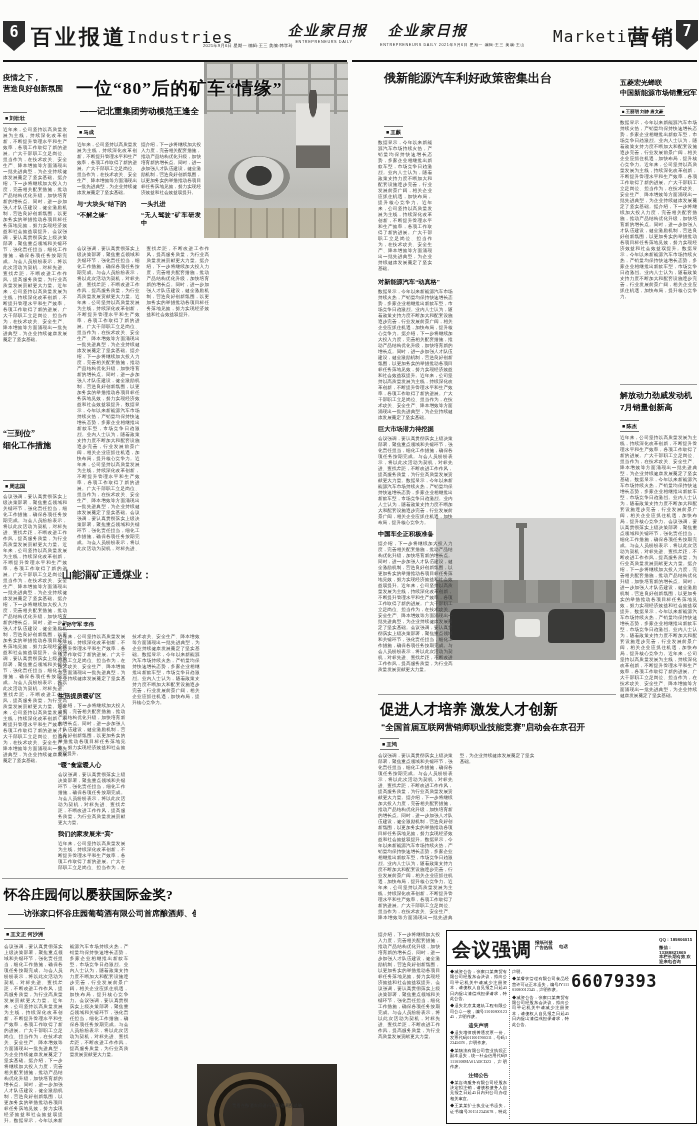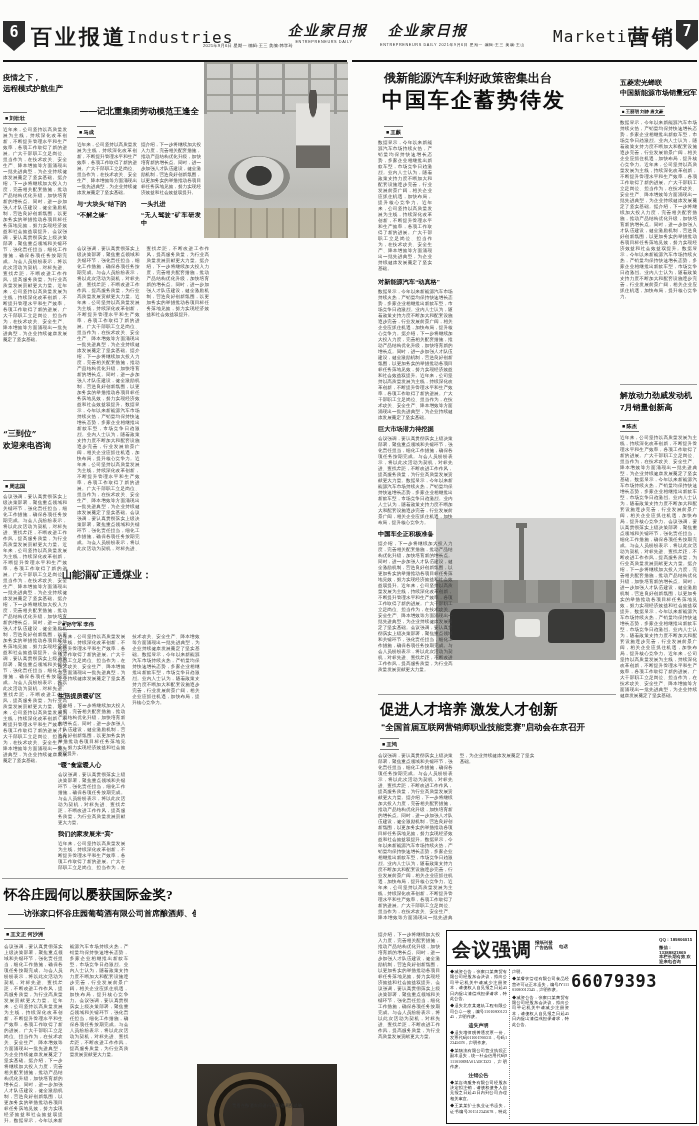--- a/index.html
+++ b/index.html
@@ -79,42 +79,43 @@
   <div class="abs sec-en" style="left:127px;top:28px;">Industries</div>
   <div class="abs dateline" style="left:203px;top:43px;width:100px;">2021年9月6日 星期一  编辑:王三  美编:韩学玲</div>
   <div class="abs" style="left:280px;top:22px;text-align:center;">
     <div class="masthead">企业家日报</div>
     <div class="masthead-sub">ENTREPRENEURS DAILY</div>
   </div>
   <div class="abs hrule" style="left:3px;top:60px;width:344px;"></div>
 
   <div class="abs hl" style="left:3px;top:72px;width:66px;font-size:7.5px;line-height:11px;font-family:'Liberation Sans',sans-serif;">
     <span>疫情之下，</span><br>
-    <span>远程模式护航生产</span>
+    <span>营造良好创新氛围</span>
   </div>
   <div class="abs byline" style="left:3px;top:112px;">■ 刘壮壮</div>
   <div class="abs body" style="left:3px;top:127px;width:64px;height:292px;">
     <span>近年来，公司坚持以高质量发展为主线，持续深化改革创新，不断提升管理水平和生产效率，各项工作取得了新的进展。广大干部职工立足岗位、担当作为，在技术攻关、安全生产、降本增效等方面涌现出一批先进典型，为企业持续健康发展奠定了坚实基础。</span><span>据介绍，下一步将继续加大投入力度，完善相关配套措施，推动产品结构优化升级，加快培育新的增长点。同时，进一步加强人才队伍建设，健全激励机制，营造良好创新氛围，以更加务实的举措推动各项目标任务落地见效，努力实现经济效益和社会效益双提升。</span><span>会议强调，要认真贯彻落实上级决策部署，聚焦重点领域和关键环节，强化责任担当，细化工作措施，确保各项任务按期完成。与会人员纷纷表示，将以此次活动为契机，对标先进、查找差距，不断改进工作作风，提高服务质量，为行业高质量发展贡献更大力量。</span><span>近年来，公司坚持以高质量发展为主线，持续深化改革创新，不断提升管理水平和生产效率，各项工作取得了新的进展。广大干部职工立足岗位、担当作为，在技术攻关、安全生产、降本增效等方面涌现出一批先进典型，为企业持续健康发展奠定了坚实基础。</span>
   </div>
 
-  <div class="abs hl" style="left:3px;top:428px;width:66px;font-size:8px;line-height:12px;font-family:Liberation Mono, monospace;">
+  <div class="abs hl" style="left:3px;top:428px;width:66px;font-size:8px;line-height:12px;font-family:Liberation Serif, serif;">
     <span>“三到位”</span><br>
-    <span>欢迎来电咨询</span>
+    <span>细化工作措施</span>
   </div>
   <div class="abs byline" style="left:3px;top:480px;">■ 周志国</div>
   <div class="abs body" style="left:3px;top:494px;width:64px;height:378px;">
     <span>会议强调，要认真贯彻落实上级决策部署，聚焦重点领域和关键环节，强化责任担当，细化工作措施，确保各项任务按期完成。与会人员纷纷表示，将以此次活动为契机，对标先进、查找差距，不断改进工作作风，提高服务质量，为行业高质量发展贡献更大力量。</span><span>近年来，公司坚持以高质量发展为主线，持续深化改革创新，不断提升管理水平和生产效率，各项工作取得了新的进展。广大干部职工立足岗位、担当作为，在技术攻关、安全生产、降本增效等方面涌现出一批先进典型，为企业持续健康发展奠定了坚实基础。</span><span>据介绍，下一步将继续加大投入力度，完善相关配套措施，推动产品结构优化升级，加快培育新的增长点。同时，进一步加强人才队伍建设，健全激励机制，营造良好创新氛围，以更加务实的举措推动各项目标任务落地见效，努力实现经济效益和社会效益双提升。</span><span>会议强调，要认真贯彻落实上级决策部署，聚焦重点领域和关键环节，强化责任担当，细化工作措施，确保各项任务按期完成。与会人员纷纷表示，将以此次活动为契机，对标先进、查找差距，不断改进工作作风，提高服务质量，为行业高质量发展贡献更大力量。</span><span>近年来，公司坚持以高质量发展为主线，持续深化改革创新，不断提升管理水平和生产效率，各项工作取得了新的进展。广大干部职工立足岗位、担当作为，在技术攻关、安全生产、降本增效等方面涌现出一批先进典型，为企业持续健康发展奠定了坚实基础。</span>
   </div>
 
   <div class="abs photo ph-factory" style="left:204px;top:62px;width:144px;height:176px;">
     <div class="beams"></div>
     <div class="ring"></div>
     <div class="worker"></div>
     <div class="pallet"></div>
   </div>
+  <div class="abs hl" style="left:76px;top:76px;font-size:17.5px;letter-spacing:1px;white-space:nowrap;text-shadow:0 0 2px #fff;z-index:2;">一位“80”后的矿车“情缘”</div>
   <div class="abs sub" style="left:80px;top:106px;font-size:8.5px;">——记北重集团劳动模范王逢全</div>
   <div class="abs byline" style="left:77px;top:126px;">■ 马成</div>
   <div class="abs body" style="left:77px;top:142px;width:60px;height:100px;">
     <span>近年来，公司坚持以高质量发展为主线，持续深化改革创新，不断提升管理水平和生产效率，各项工作取得了新的进展。广大干部职工立足岗位、担当作为，在技术攻关、安全生产、降本增效等方面涌现出一批先进典型，为企业持续健康发展奠定了坚实基础。</span>
     <span class="sh">与“大块头”结下的</span>
     <span class="sh" style="margin-top:0;">“不解之缘”</span>
   </div>
   <div class="abs body" style="left:141px;top:142px;width:60px;height:100px;">
     <span>据介绍，下一步将继续加大投入力度，完善相关配套措施，推动产品结构优化升级，加快培育新的增长点。同时，进一步加强人才队伍建设，健全激励机制，营造良好创新氛围，以更加务实的举措推动各项目标任务落地见效，努力实现经济效益和社会效益双提升。</span>
     <span class="sh">一头扎进</span>
@@ -155,21 +156,20 @@
     <div class="masthead-sub" style="margin-top:2px;">ENTREPRENEURS DAILY  2021年9月6日 星期一  编辑:王三  美编:王山</div>
   </div>
   <div class="abs sec-en" style="left:553px;top:27px;">Marketing</div>
   <div class="abs sec-cn" style="left:628px;top:23px;">营销</div>
   <div class="abs shield" style="left:676px;top:20px;">
       <span>7</span>
     </div>
   <div class="abs hrule" style="left:352px;top:60px;width:345px;"></div>
 
   <div class="abs kicker" style="left:384px;top:70px;font-size:12px;">俄新能源汽车利好政策密集出台</div>
-  <div class="abs hl" style="left:382px;top:86px;font-size:21px;letter-spacing:2px;">中国车企蓄势待发</div>
   <div class="abs byline" style="left:384px;top:126px;">■ 王麒</div>
   <div class="abs photo ph-street" style="left:436px;top:130px;width:180px;height:142px;">
     <div class="column"></div>
     <div class="bld"></div>
     <div class="car-mid"></div>
     <div class="car1"></div>
     <div class="car2"></div>
   </div>
   <div class="abs body" style="left:378px;top:140px;width:54px;height:132px;">
     <span>数据显示，今年以来新能源汽车市场持续火热，产销量均保持快速增长态势，多家企业相继推出新款车型，市场竞争日趋激烈。业内人士认为，随着政策支持力度不断加大和配套设施逐步完善，行业发展前景广阔，相关企业应抓住机遇，加快布局，提升核心竞争力。</span><span>近年来，公司坚持以高质量发展为主线，持续深化改革创新，不断提升管理水平和生产效率，各项工作取得了新的进展。广大干部职工立足岗位、担当作为，在技术攻关、安全生产、降本增效等方面涌现出一批先进典型，为企业持续健康发展奠定了坚实基础。</span>

